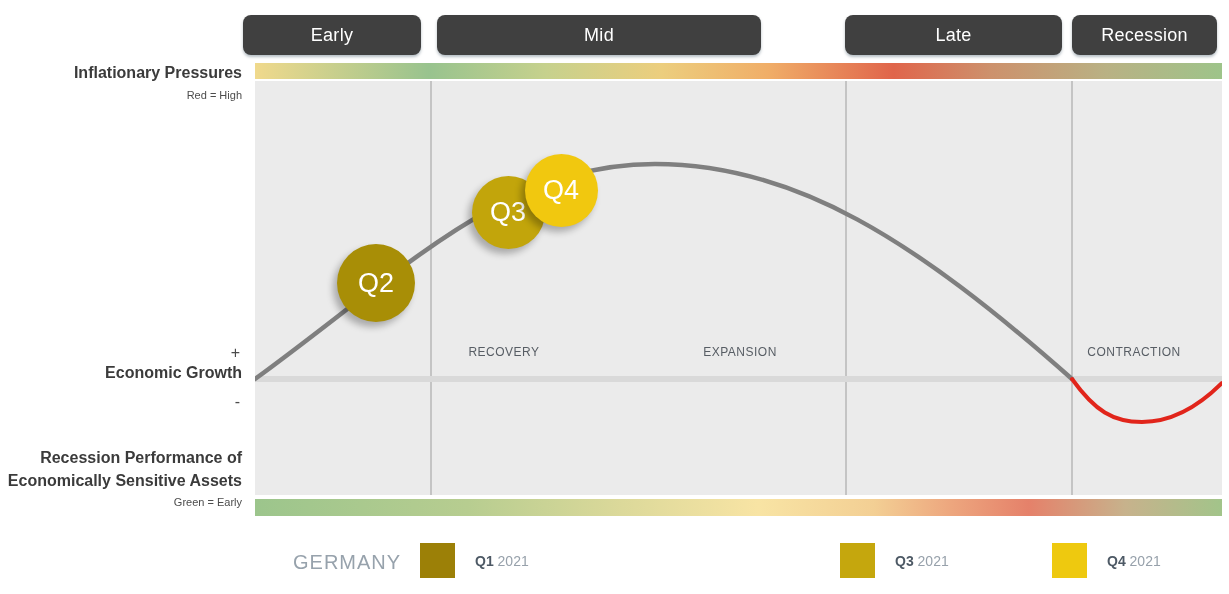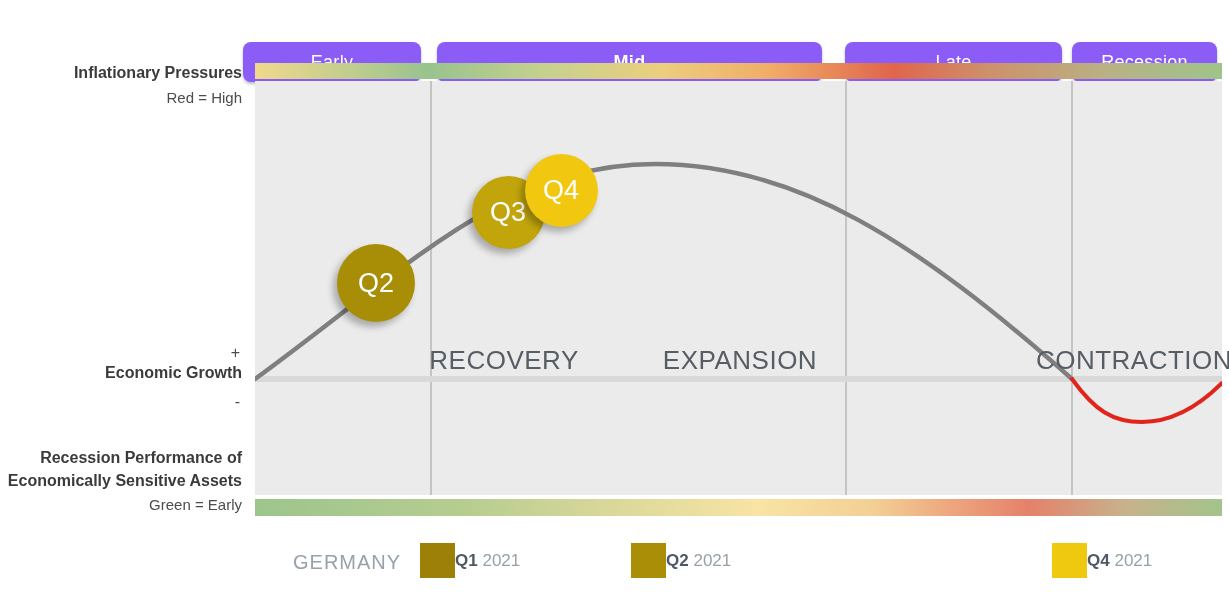--- a/index.html
+++ b/index.html
@@ -4,67 +4,67 @@
 <style>
   * { margin:0; padding:0; box-sizing:border-box; }
   html,body { background:#ffffff; }
   body { font-family:"Liberation Sans","DejaVu Sans",sans-serif; }
   #stage {
     position:relative; width:1229px; height:594px; background:#ffffff; overflow:hidden;
   }
   
   .phase-btn {
     position:absolute; top:15px; height:40px;
-    background:#8b5cf6; border-radius:8px;
+    background:#404040; border-radius:8px;
     color:#ffffff; font-size:18px;
     display:flex; align-items:center; justify-content:center;
     box-shadow:0 2px 3px rgba(90,110,125,.45);
-    letter-spacing:.3px; cursor:default;margin-top:27px;
+    letter-spacing:.3px; cursor:default;
   }
   .phase-btn.early { left:243px; width:178px; }
-  .phase-btn.mid { left:437px; width:385px;font-weight:bold; }
+  .phase-btn.mid { left:437px; width:324px; }
   .phase-btn.late { left:845px; width:217px; }
   .phase-btn.recession { left:1072px; width:145px; }
   
   .grad-bar { position:absolute; left:255px; width:967px; }
   #top-bar { top:63px; height:16px; }
   #bottom-bar { top:499px; height:17px; }
   
   #chart {
     position:absolute; left:255px; top:81px; width:967px; height:414px;
     background:#ebebeb;
   }
   .vline { position:absolute; top:0; width:2px; height:100%; background:#c4c4c4; }
   #baseline { position:absolute; left:0; top:295px; width:100%; height:6px; background:#d9d9d9; }
   #curve-svg { position:absolute; left:0; top:0; width:967px; height:414px; }
   .stage-label {
     position:absolute; top:264px; transform:translateX(-50%);
-    font-size:26px; color:#575d64; letter-spacing:.5px; white-space:nowrap;text-align:right;
+    font-size:12px; color:#575d64; letter-spacing:.5px; white-space:nowrap;text-align:right;
   }
   .bubble {
     position:absolute; border-radius:50%;
     display:flex; align-items:center; justify-content:center;
     color:#ffffff; font-size:27px;
     box-shadow:-4px 5px 7px rgba(0,0,0,.28);
   }
   
   .axis-label {
     position:absolute; right:987px; text-align:right; white-space:nowrap; color:#3b3b3b;
   }
   .axis-label.bold { font-weight:bold; font-size:16px; }
-  .axis-label.reg { font-size:15px; color:#4c4c4c; }
+  .axis-label.reg { font-size:11px; color:#4c4c4c; }
   .axis-label.sign { font-size:16px; color:#4c4c4c; right:989px; }
   
   #legend-country {
     position:absolute; left:293px; top:551px;
     font-size:20px; color:#97a2ac; letter-spacing:1px;
   }
   .legend-item { position:absolute; top:543px; height:35px; display:flex; align-items:center; }
   .legend-swatch { width:35px; height:35px; display:inline-block; }
-  .legend-text { margin-left:0; font-size:17px; white-space:nowrap; }
+  .legend-text { margin-left:20px; font-size:14px; white-space:nowrap; }
   .legend-q { font-weight:bold; color:#4d5965; }
   .legend-year { color:#97a1ab; }
   .legend-item.i0 { left:420px; } .legend-item.i1 { left:631px; }
   .legend-item.i2 { left:840px; } .legend-item.i3 { left:1052px; }
 </style>
 </head>
 <body>
 
 <div id="stage">
 
@@ -105,22 +105,22 @@
   </div>
 
   <div class="grad-bar" id="bottom-bar" style="background: linear-gradient(to right, rgb(156, 197, 140) 0%, rgb(183, 205, 144) 22%, rgb(220, 217, 154) 38%, rgb(248, 228, 164) 52%, rgb(243, 207, 148) 64%, rgb(237, 166, 126) 72%, rgb(229, 129, 106) 80%, rgb(199, 178, 140) 90%, rgb(162, 196, 138) 100%);"></div>
 
   <div id="legend-country">GERMANY</div>
 
   <div class="legend-item i0">
     <span class="legend-swatch" id="swatch-0" style="background: rgb(156, 128, 7);"></span>
     <span class="legend-text"><span class="legend-q">Q1</span> <span class="legend-year">2021</span></span>
   </div>
-  <div class="legend-item i1">
-    <span class="legend-swatch" id="swatch-1" style="background: rgb(171, 142, 8);"></span>
-    <span class="legend-text"><span class="legend-q">Q2</span> <span class="legend-year">2021</span></span>
+  <div class="legend-item i2">
+    <span class="legend-swatch" id="swatch-2" style="background: rgb(197, 167, 13);"></span>
+    <span class="legend-text"><span class="legend-q">Q3</span> <span class="legend-year">2021</span></span>
   </div>
   <div class="legend-item i3">
     <span class="legend-swatch" id="swatch-3" style="background: rgb(238, 201, 15);"></span>
     <span class="legend-text"><span class="legend-q">Q4</span> <span class="legend-year">2021</span></span>
   </div>
 
 </div>
 
 </body></html>

